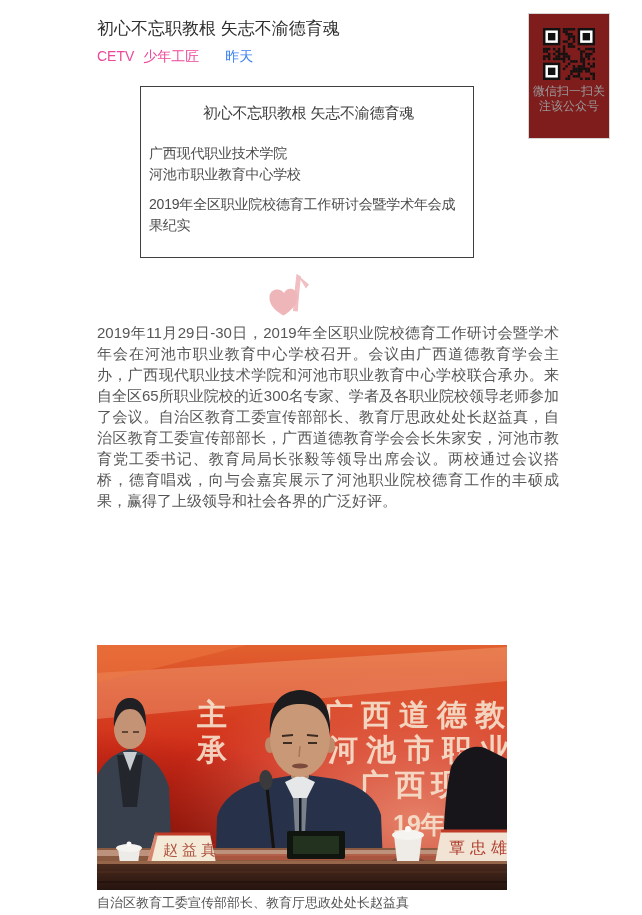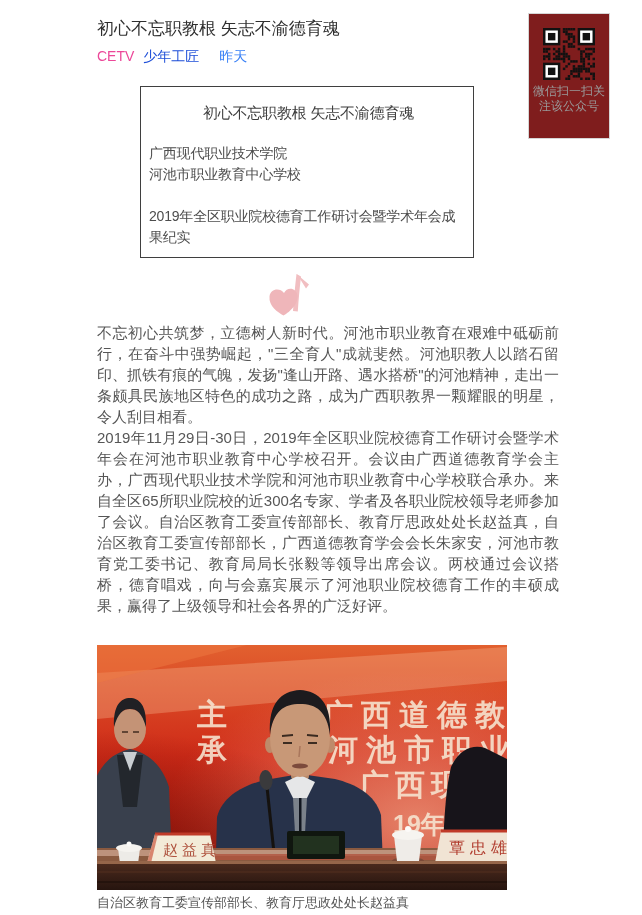--- a/index.html
+++ b/index.html
@@ -8,38 +8,38 @@
     font-family:"Liberation Sans","DejaVu Sans",sans-serif;
     -webkit-font-smoothing:antialiased;
   }
   .page{position:relative;width:642px;height:915px;background:#fff;padding-left:40px;}
 
   
   .title{position:absolute;left:97px;top:17px;width:430px;
     font-size:17px;line-height:24px;color:#2e2e2e;font-weight:400;}
   .byline{position:absolute;left:97px;top:48px;font-size:14px;color:#a2a2a2;}
   .byline .src{color:#ec4899;margin-right:9px;}
-  .byline .acct{color:#1d4ed8;margin-right:20px;cursor:pointer;}
+  .byline .acct{color:#ec4899;margin-right:26px;cursor:pointer;}
   .byline .time{color:#3b82f6;margin-top:24px;}
 
   
   .qrbox{position:absolute;left:528px;top:13px;width:82px;height:126px;
     border:1px solid #d6d6d6;box-sizing:border-box;background:#7f1d1d;}
   .qrbox svg{display:block;margin:14px auto 4px auto;}
   .qrcap{width:72px;margin:0 auto;text-align:center;font-size:12px;
     line-height:15px;color:#9a9a9a;}
 
   
   .nbox{position:absolute;left:140px;top:86px;width:334px;height:172px;
     border:1px solid #3f3f3f;box-sizing:border-box;
     padding:15px 5px 0 8px;font-size:14px;line-height:21px;color:#4c4c4c;
     letter-spacing:-0.2px;}
   .nbox .bt{text-align:center;margin:0 0 20px 0;font-size:15px;color:#3d3d3d;}
   .nbox p{margin:0;}
-  .nbox .gap{margin-top:21px;}
+  .nbox .gap{margin-top:9px;}
 
   
   .deco{position:absolute;left:256px;top:264px;width:62px;height:62px;}
 
   
   .article{position:absolute;left:97px;top:322px;width:462px;
     font-size:15px;line-height:21px;color:#565656;text-align:justify;}
   .article p{margin:0;}
 
   
@@ -203,21 +203,20 @@
     <p class="gap">2019年全区职业院校德育工作研讨会暨学术年会成果纪实</p>
   </div>
 
   <svg class="deco" viewBox="0 0 62 62">
     <path d="M37,47 C38,35 39,22 40.5,10 L45,12.5 C43.6,24 42.6,36 41.8,47.5 Z" fill="#f1bec1"></path>
     <path d="M40.5,10 L53,20.5 L50,24.5 L44.4,15.5 Z" fill="#f1bec1"></path>
     <path d="M28,29 C31,22.5 40.5,23.5 41.5,31.5 C42.6,41 31.5,49.5 27.5,51.5 C22,48.5 12.5,42 13.5,32.5 C14.3,24.5 24,23.5 28,29 Z" fill="#efb6ba"></path>
   </svg>
 
   <div class="article">
-    <p>不忘初心共筑梦，立德树人新时代。河池市职业教育在艰难中砥砺前行，在奋斗中强势崛起，"三全育人"成就斐然。河池职教人以踏石留印、抓铁有痕的气魄，发扬"逢山开路、遇水搭桥"的河池精神，走出一条颇具民族地区特色的成功之路，成为广西职教界一颗耀眼的明星，令人刮目相看。</p>
     <p>2019年11月29日-30日，2019年全区职业院校德育工作研讨会暨学术年会在河池市职业教育中心学校召开。会议由广西道德教育学会主办，广西现代职业技术学院和河池市职业教育中心学校联合承办。来自全区65所职业院校的近300名专家、学者及各职业院校领导老师参加了会议。自治区教育工委宣传部部长、教育厅思政处处长赵益真，自治区教育工委宣传部部长，广西道德教育学会会长朱家安，河池市教育党工委书记、教育局局长张毅等领导出席会议。两校通过会议搭桥，德育唱戏，向与会嘉宾展示了河池职业院校德育工作的丰硕成果，赢得了上级领导和社会各界的广泛好评。</p>
   </div>
 
   <div class="photo-wrap">
     <svg viewBox="0 0 410 245" preserveAspectRatio="none">
       <defs>
         <linearGradient id="gBan" x1="0" y1="0" x2="0" y2="1">
           <stop offset="0" stop-color="#e2602f"></stop>
           <stop offset="0.45" stop-color="#cf2b18"></stop>
           <stop offset="1" stop-color="#a8150c"></stop>

